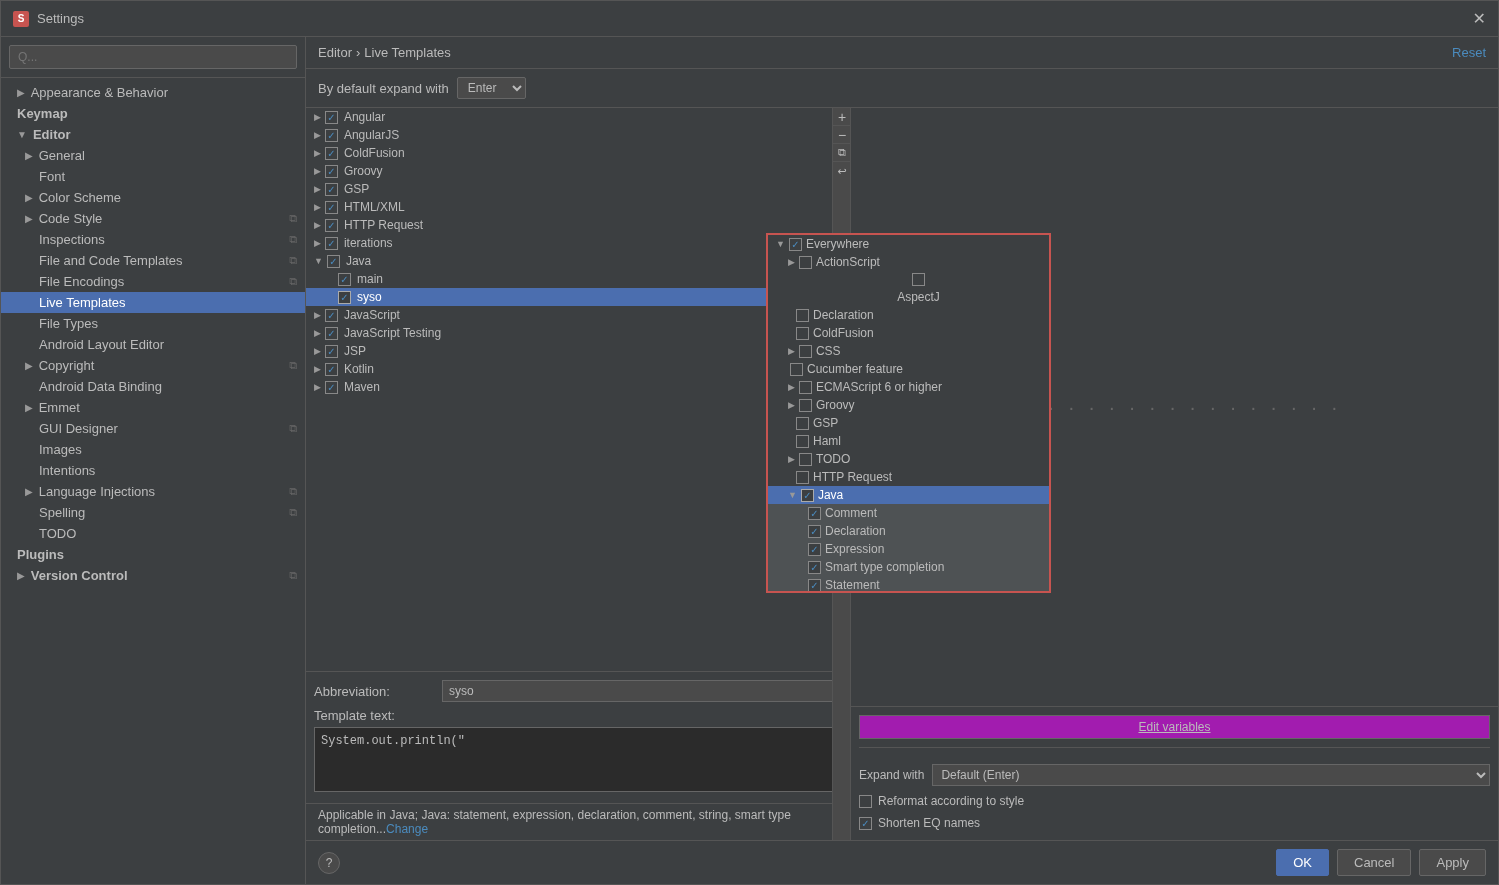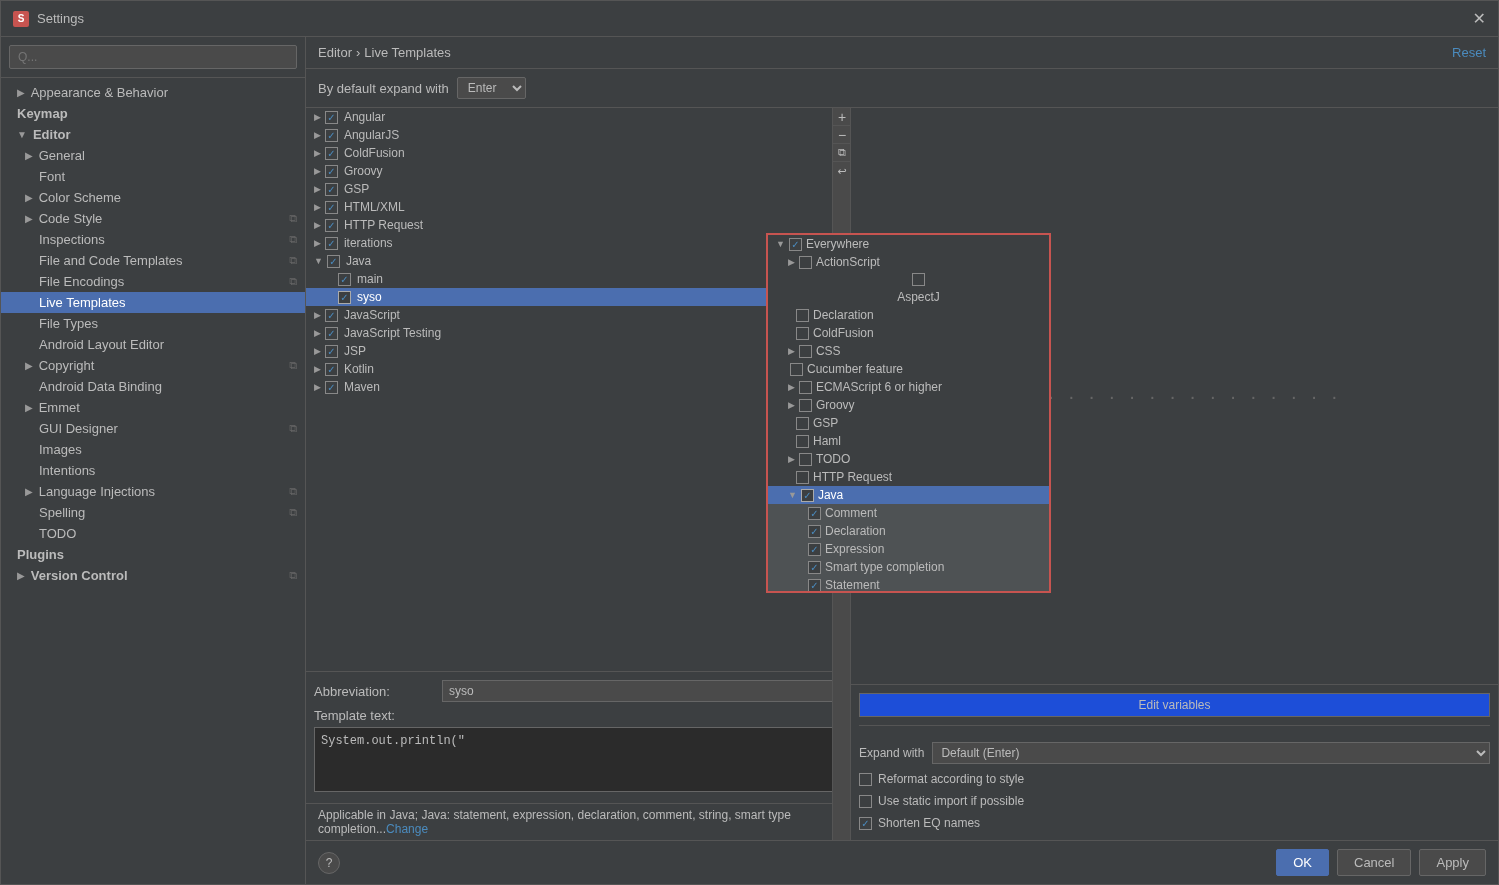--- a/index.html
+++ b/index.html
@@ -50,21 +50,21 @@
     .dropdown-item .chk { width: 13px; height: 13px; border: 1px solid #888; background: #3c3f41; display: inline-flex; align-items: center; justify-content: center; font-size: 10px; flex-shrink: 0; }
     .dropdown-item .chk.checked::after { content: '✓'; color: #4b8bbe; }
     .dropdown-item .arrow { font-size: 9px; color: #999; }
     .field-row { display: flex; align-items: center; gap: 8px; }
     .field-label { color: #bbb; font-size: 13px; width: 120px; }
     .field-input { flex: 1; background: #4a4a4a; border: 1px solid #666; color: #bbb; padding: 3px 6px; font-size: 12px; }
     .template-text-area { flex: 1; background: #2b2b2b; border: 1px solid #666; color: #bbb; padding: 6px; font-size: 12px; font-family: 'Courier New', monospace; min-height: 60px; resize: none; }
     
     .applicable-text { color: #bbb; font-size: 12px; padding: 4px 12px; border-top: 1px solid #555; }
     .applicable-text a { color: #4b8bbe; cursor: pointer; text-decoration: none; }
-    .edit-vars-btn { background: #1d4ed8; border: 1px solid #666; color: #bbb; padding: 4px 12px; cursor: pointer; font-size: 12px; align-self: flex-end; width: 100%; text-align: center; }
+    .edit-vars-btn { background: #a21caf; border: 1px solid #666; color: #bbb; padding: 4px 12px; cursor: pointer; font-size: 12px; align-self: flex-end; width: 100%; text-align: center; text-decoration: underline; }
     .options-title { color: #bbb; font-size: 13px; font-weight: bold; padding-top: 8px; }
     .option-row { display: flex; align-items: center; gap: 6px; padding: 2px 0; }
     .option-label { color: #bbb; font-size: 12px; }
     .option-select { background: #4a4a4a; border: 1px solid #666; color: #bbb; padding: 2px 4px; font-size: 12px; flex: 1; }
     .chk-box { width: 13px; height: 13px; border: 1px solid #888; background: #3c3f41; display: inline-flex; align-items: center; justify-content: center; font-size: 10px; flex-shrink: 0; cursor: pointer; }
     .chk-box.checked::after { content: '✓'; color: #4b8bbe; }
     
     
     .footer { padding: 8px 12px; border-top: 1px solid #555; display: flex; align-items: center; justify-content: space-between; }
     .footer-left { display: flex; align-items: center; }
@@ -435,24 +435,20 @@
                   <option>Enter</option>
                   <option>Tab</option>
                   <option>Space</option>
                 </select>
               </div>
               <div class="option-row" style="margin-top:4px;align-items:center;">
                 <span class="chk-box"></span>
                 <span class="option-label">Reformat according to style</span>
               </div>
               <div class="option-row" style="margin-top:4px;">
-                <span class="chk-box"></span>
-                <span class="option-label">Use static import if possible</span>
-              </div>
-              <div class="option-row" style="margin-top:4px;">
                 <span class="chk-box checked"></span>
                 <span class="option-label">Shorten EQ names</span>
               </div>
             </div>
           </div>
         </div>
       </div>
 
       <div class="footer">
         <div class="footer-left">

